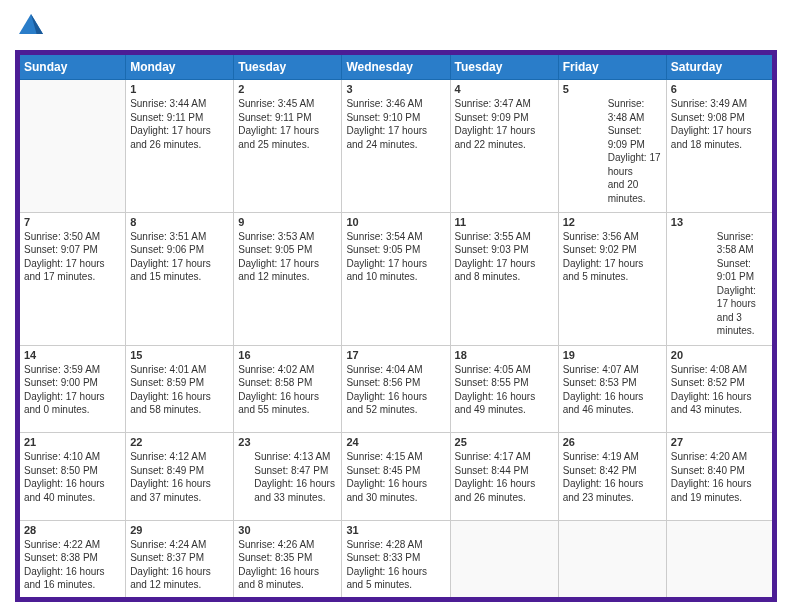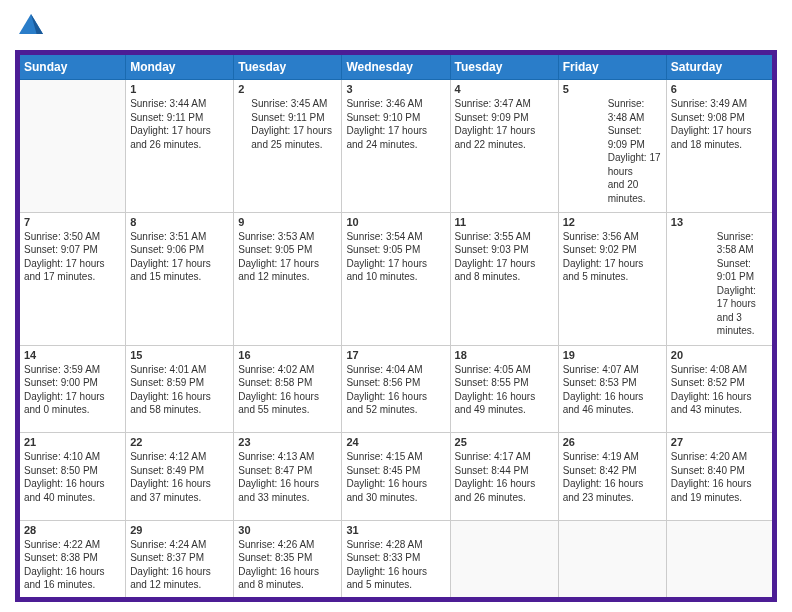--- a/index.html
+++ b/index.html
@@ -131,21 +131,21 @@
           <td class="empty-cell"></td>
           <td>
             <span class="day-number">1</span>
             <div class="day-info" style="white-space: pre-line;">Sunrise: 3:44 AM
 Sunset: 9:11 PM
 Daylight: 17 hours
 and 26 minutes.</div>
           </td>
           <td>
             <span class="day-number">2</span>
-            <div class="day-info" style="white-space: pre-line; margin-left: 13px;">Sunrise: 3:45 AM
+            <div class="day-info" style="white-space: pre-line;">Sunrise: 3:45 AM
 Sunset: 9:11 PM
 Daylight: 17 hours
 and 25 minutes.</div>
           </td>
           <td>
             <span class="day-number">3</span>
             <div class="day-info" style="white-space: pre-line;">Sunrise: 3:46 AM
 Sunset: 9:10 PM
 Daylight: 17 hours
 and 24 minutes.</div>
@@ -284,21 +284,21 @@
           </td>
           <td>
             <span class="day-number">22</span>
             <div class="day-info" style="white-space: pre-line;">Sunrise: 4:12 AM
 Sunset: 8:49 PM
 Daylight: 16 hours
 and 37 minutes.</div>
           </td>
           <td>
             <span class="day-number">23</span>
-            <div class="day-info" style="white-space: pre-line;">Sunrise: 4:13 AM
+            <div class="day-info" style="white-space: pre-line; margin-left: 16px;">Sunrise: 4:13 AM
 Sunset: 8:47 PM
 Daylight: 16 hours
 and 33 minutes.</div>
           </td>
           <td>
             <span class="day-number">24</span>
             <div class="day-info" style="white-space: pre-line;">Sunrise: 4:15 AM
 Sunset: 8:45 PM
 Daylight: 16 hours
 and 30 minutes.</div>

